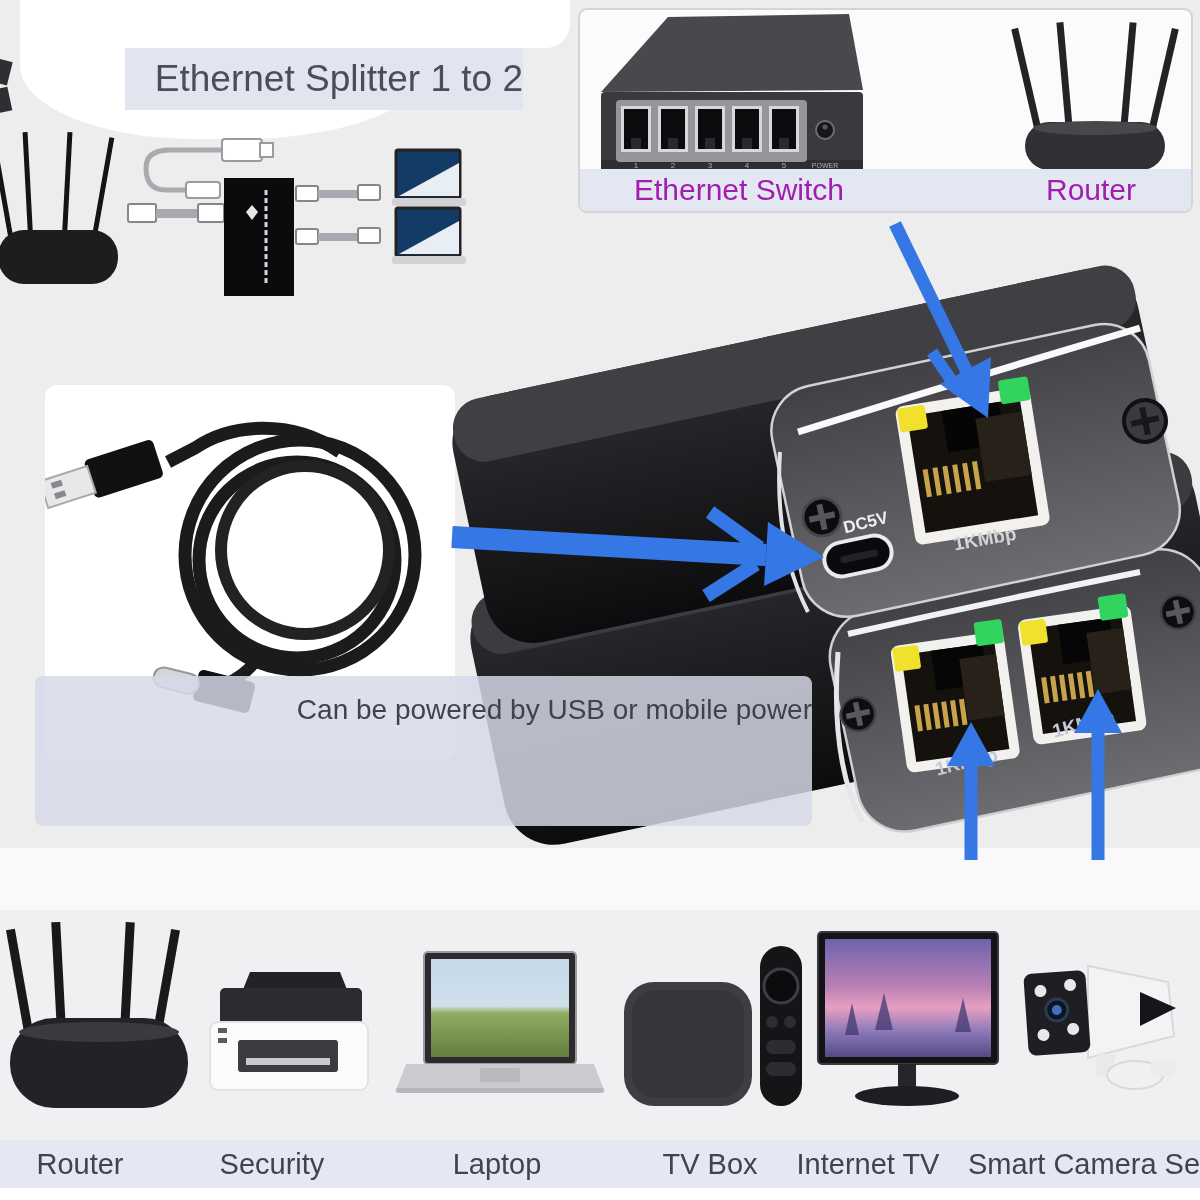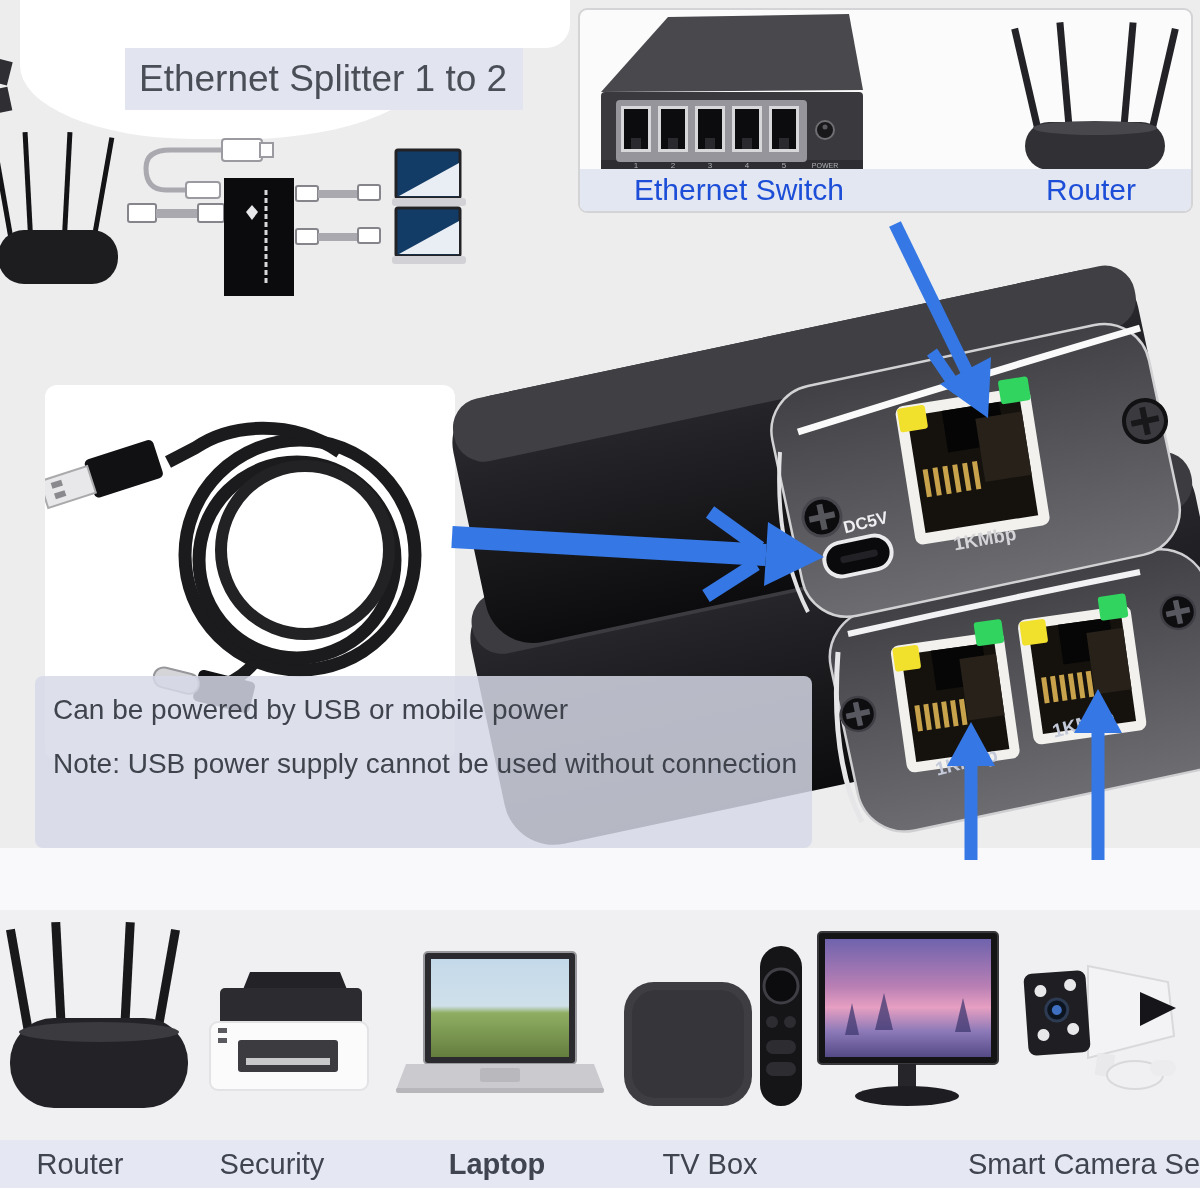--- a/index.html
+++ b/index.html
@@ -1,35 +1,35 @@
 <!DOCTYPE html>
 <html><head>
 <meta charset="utf-8">
 <style>
   html,body{margin:0;padding:0;background:#ccc;}
   .page{position:relative;width:1200px;height:1200px;overflow:hidden;
-        background:#ededee;font-family:"Liberation Sans",sans-serif;}
+        background:#ededee;font-family:"Liberation Sans",sans-serif;text-align:right;}
   .abs{position:absolute;}
   .band-white{left:0;top:848px;width:1200px;height:62px;background:#f9f9fb;z-index:0;}
   .band-bottom{left:0;top:910px;width:1200px;height:230px;background:#f0f0f2;z-index:0;}
   .strip-labels{left:0;top:1140px;width:1200px;height:48px;background:#e5e8f2;z-index:2;overflow:hidden;}
   .band-foot{left:0;top:1188px;width:1200px;height:12px;background:#ffffff;z-index:2;}
   .blob{background:#ffffff;z-index:1;}
   .blob-a{left:140px;top:-22px;width:430px;height:70px;border-radius:24px;}
   .blob-b{left:20px;top:-36px;width:415px;height:175px;border-radius:36px 36px 46% 42%;}
   .wedge{width:15px;height:24px;background:#2e2e33;z-index:1;}
   .title-banner{left:125px;top:48px;width:398px;height:62px;background:#e2e5ef;z-index:2;
     color:#4a4f57;font-size:37px;line-height:62px;padding-left:14px;box-sizing:border-box;white-space:nowrap;}
   .ref-box{left:578px;top:8px;width:615px;height:205px;background:#fbfbfc;border:2px solid #d4d4d6;
     border-radius:9px;z-index:2;box-sizing:border-box;}
   .ref-strip{position:absolute;left:0;bottom:0;width:100%;height:42px;background:#e3e7f2;
     border-radius:0 0 7px 7px;}
   .ref-label{position:absolute;top:0;transform:translateX(-50%);font-size:30px;line-height:42px;
-    color:#1d4ed8;white-space:nowrap;}
-  .note-box{left:35px;top:676px;width:777px;height:172px;background:rgba(214,218,231,0.84);
+    color:#a21caf;white-space:nowrap;}
+  .note-box{left:35px;top:676px;width:777px;height:150px;background:rgba(214,218,231,0.84);
     border-radius:8px;z-index:4;color:#3e434c;font-size:28px;box-sizing:border-box;padding:18px 0 0 18px;}
   .note-line2{margin-top:22px;}
   .usb-box{left:45px;top:385px;width:410px;height:375px;background:#ffffff;border-radius:12px;z-index:2;}
   .bottom-label{position:absolute;top:0;font-size:29px;line-height:48px;color:#3f4450;
     transform:translateX(-50%);white-space:nowrap;}
   .bottom-label-last{transform:none;}
   svg{display:block;}
   .svg-layer{z-index:2;}
   .svg-central{z-index:3;}
   svg text{font-family:"Liberation Sans",sans-serif;}
@@ -288,21 +288,20 @@
       <polygon points="971,722 947,766 995,766" fill="#3578e5"></polygon>
     </g>
     <g>
       <line x1="1098" y1="860" x2="1098" y2="729" stroke="#3578e5" stroke-width="13"></line>
       <polygon points="1098,689 1074,733 1122,733" fill="#3578e5"></polygon>
     </g>
   </svg>
 
   <div class="abs note-box">
     <div>Can be powered by USB or mobile power</div>
-    <div class="note-line2">Note: USB power supply cannot be used without connection</div>
   </div>
 
   <svg class="abs svg-layer" style="left:0;top:900px;" width="1200" height="240" viewBox="0 900 1200 240">
     <defs>
       <linearGradient id="gLap" x1="0" y1="0" x2="0" y2="1">
         <stop offset="0" stop-color="#c4d9ea"></stop>
           <stop offset="0.48" stop-color="#cfe0ea"></stop>
         <stop offset="0.55" stop-color="#8fae62"></stop>
           <stop offset="1" stop-color="#647e3e"></stop>
       </linearGradient>
@@ -371,19 +370,20 @@
       </g>
       <rect x="1096" y="1054" width="18" height="22" fill="#e9e9ec" transform="rotate(8 1105 1065)"></rect>
       <ellipse cx="1135" cy="1075" rx="28" ry="14" fill="#f0f0f2" stroke="#d9d9dc" stroke-width="2"></ellipse>
       <rect x="1150" y="1060" width="26" height="16" rx="8" fill="#ececef"></rect>
     </g>
   </svg>
 
   <div class="abs strip-labels">
     <span class="bottom-label" style="left:80px;">Router</span>
     <span class="bottom-label" style="left:272px;">Security</span>
-    <span class="bottom-label" style="left:497px;font-weight:bold;">Laptop</span>
+    <span class="bottom-label" style="left:497px;">Laptop</span>
     <span class="bottom-label" style="left:702px;margin-left:8px;">TV Box</span>
+    <span class="bottom-label" style="left:868px;">Internet TV</span>
     <span class="bottom-label bottom-label-last" style="left:968px;">Smart Camera Security</span>
   </div>
 
   <div class="abs band-foot"></div>
 </div>
 
 </body></html>

